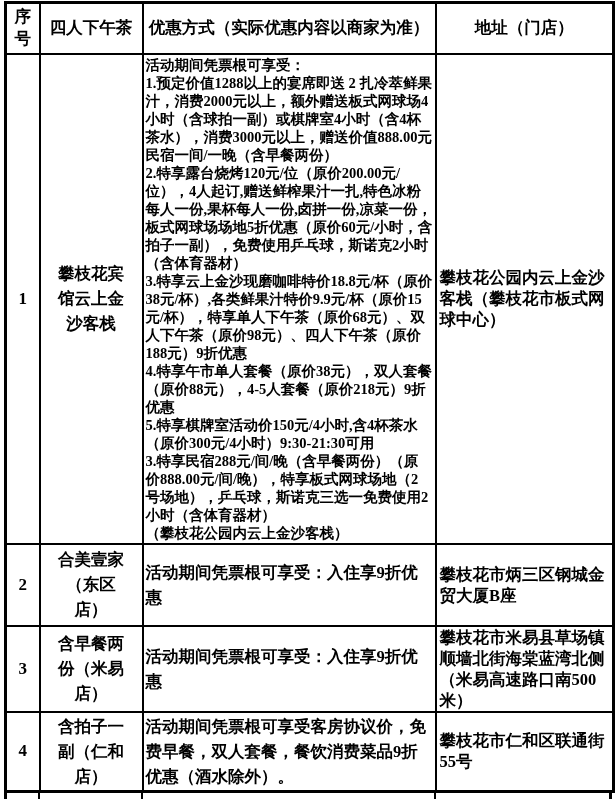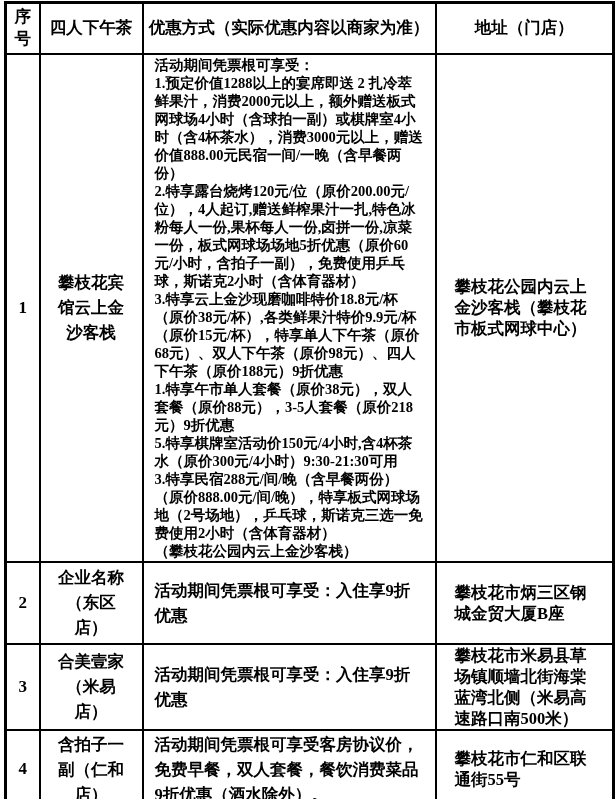--- a/index.html
+++ b/index.html
@@ -56,33 +56,33 @@
     line-height: 25px;
     text-align: center;
     vertical-align: middle;
     padding: 0 14px;
   }
   td.cell-offer {
     font-size: 16.5px;
     line-height: 25px;
     text-align: left;
     vertical-align: middle;
-    padding: 1px 11px;
+    padding: 1px 2px;
   }
   tr.row-1 td.cell-offer {
     font-size: 14.5px;
     line-height: 18px;
     vertical-align: top;
   }
   td.cell-addr {
     font-size: 16.5px;
     line-height: 21px;
     text-align: left;
     vertical-align: middle;
-    padding: 0 18px;
+    padding: 0 3px;
   }
   .offer-line { margin: 0; padding: 0; }
   .stubs {
     position: relative;
     width: 608px;
     height: 6px;
     margin-left: 4px;
   }
   .stub {
     position: absolute;
@@ -118,38 +118,38 @@
     </thead>
     <tbody>
       <tr class="row-1">
         <td class="cell-no">1</td>
         <td class="cell-name">攀枝花宾馆云上金沙客栈</td>
         <td class="cell-offer">
           <div class="offer-line">活动期间凭票根可享受：</div>
           <div class="offer-line">1.预定价值1288以上的宴席即送 2 扎冷萃鲜果汁，消费2000元以上，额外赠送板式网球场4小时（含球拍一副）或棋牌室4小时（含4杯茶水），消费3000元以上，赠送价值888.00元民宿一间/一晚（含早餐两份）</div>
           <div class="offer-line">2.特享露台烧烤120元/位（原价200.00元/位），4人起订,赠送鲜榨果汁一扎,特色冰粉每人一份,果杯每人一份,卤拼一份,凉菜一份，板式网球场场地5折优惠（原价60元/小时，含拍子一副），免费使用乒乓球，斯诺克2小时（含体育器材）</div>
           <div class="offer-line">3.特享云上金沙现磨咖啡特价18.8元/杯（原价38元/杯）,各类鲜果汁特价9.9元/杯（原价15元/杯），特享单人下午茶（原价68元）、双人下午茶（原价98元）、四人下午茶（原价188元）9折优惠</div>
-          <div class="offer-line">1.特享午市单人套餐（原价38元），双人套餐（原价88元），3-5人套餐（原价218元）9折优惠</div>
+          <div class="offer-line">4.特享午市单人套餐（原价38元），双人套餐（原价88元），4-5人套餐（原价218元）9折优惠</div>
           <div class="offer-line">5.特享棋牌室活动价150元/4小时,含4杯茶水（原价300元/4小时）9:30-21:30可用</div>
           <div class="offer-line">3.特享民宿288元/间/晚（含早餐两份）（原价888.00元/间/晚），特享板式网球场地（2号场地），乒乓球，斯诺克三选一免费使用2小时（含体育器材）</div>
           <div class="offer-line">（攀枝花公园内云上金沙客栈）</div>
         </td>
         <td class="cell-addr">攀枝花公园内云上金沙客栈（攀枝花市板式网球中心）</td>
       </tr>
       <tr class="row-2">
         <td class="cell-no">2</td>
-        <td class="cell-name">企业名称（东区店）</td>
+        <td class="cell-name">合美壹家（东区店）</td>
         <td class="cell-offer">
           <div class="offer-line">活动期间凭票根可享受：入住享9折优惠</div>
         </td>
         <td class="cell-addr">攀枝花市炳三区钢城金贸大厦B座</td>
       </tr>
       <tr class="row-3">
         <td class="cell-no">3</td>
-        <td class="cell-name">合美壹家（米易店）</td>
+        <td class="cell-name">含早餐两份（米易店）</td>
         <td class="cell-offer">
           <div class="offer-line">活动期间凭票根可享受：入住享9折优惠</div>
         </td>
         <td class="cell-addr">攀枝花市米易县草场镇顺墙北街海棠蓝湾北侧（米易高速路口南500米）</td>
       </tr>
       <tr class="row-4">
         <td class="cell-no">4</td>
         <td class="cell-name">含拍子一副（仁和店）</td>
         <td class="cell-offer">
           <div class="offer-line">活动期间凭票根可享受客房协议价，免费早餐，双人套餐，餐饮消费菜品9折优惠（酒水除外）。</div>

